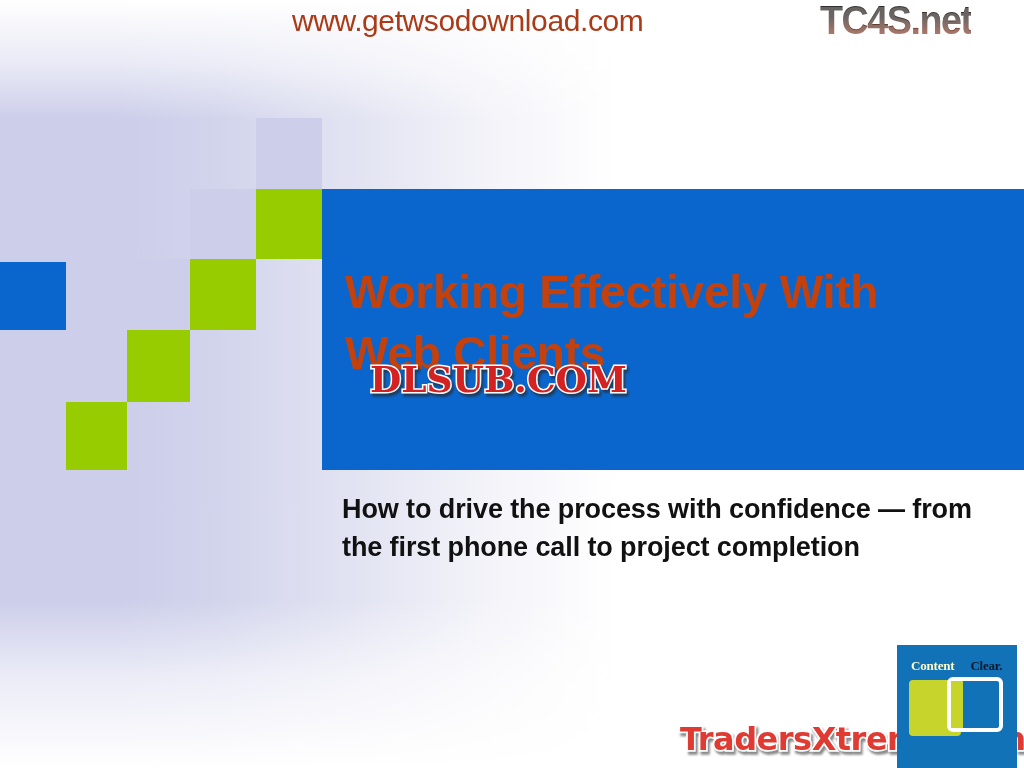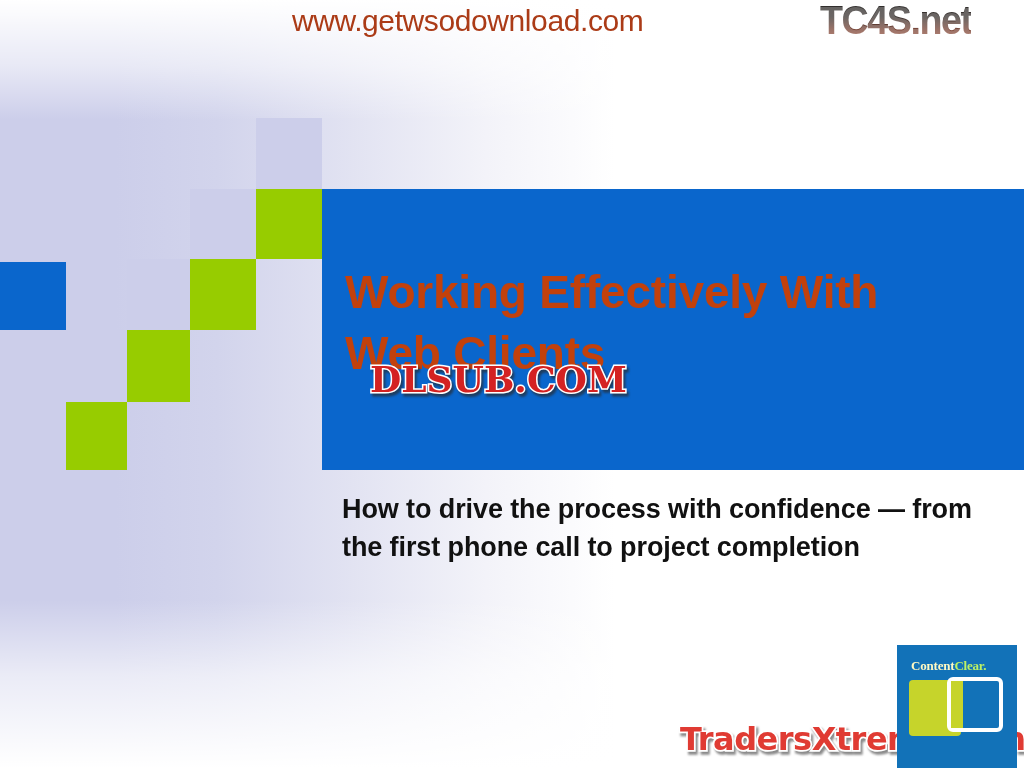--- a/index.html
+++ b/index.html
@@ -145,21 +145,21 @@
   .logo-word {
     position: absolute;
     left: 14px; top: 13px;
     font-size: 13px;
     font-weight: bold;
     font-family: "Liberation Serif", serif;
     white-space: nowrap;
     letter-spacing: -0.2px;
   }
   .logo-word .c1 { color: #fef9c3; }
-  .logo-word .c2 { color: #bef264; }
+  .logo-word .c2 { color: #0f172a; padding-left: 16px; }
   .logo-mark-lime {
     position: absolute;
     left: 12px; top: 35px;
     width: 52px; height: 56px;
     background: #c6d42b;
     border-radius: 4px;
   }
   .logo-mark-frame {
     position: absolute;
     left: 50px; top: 32px;

